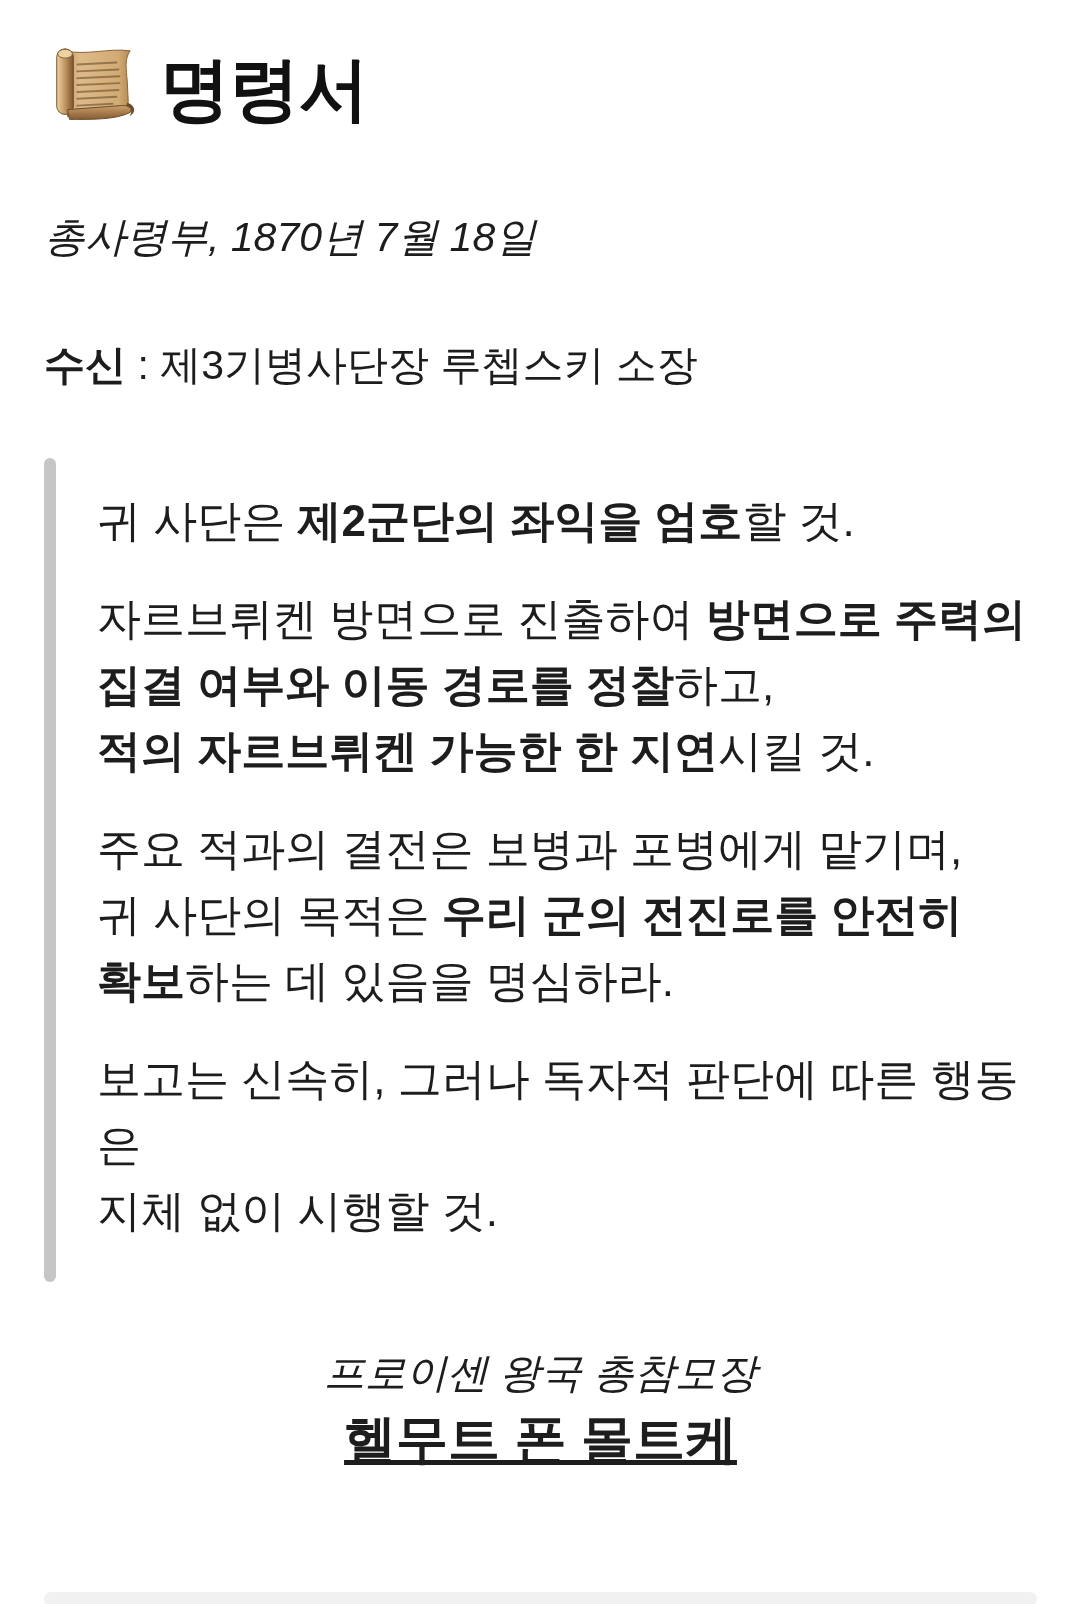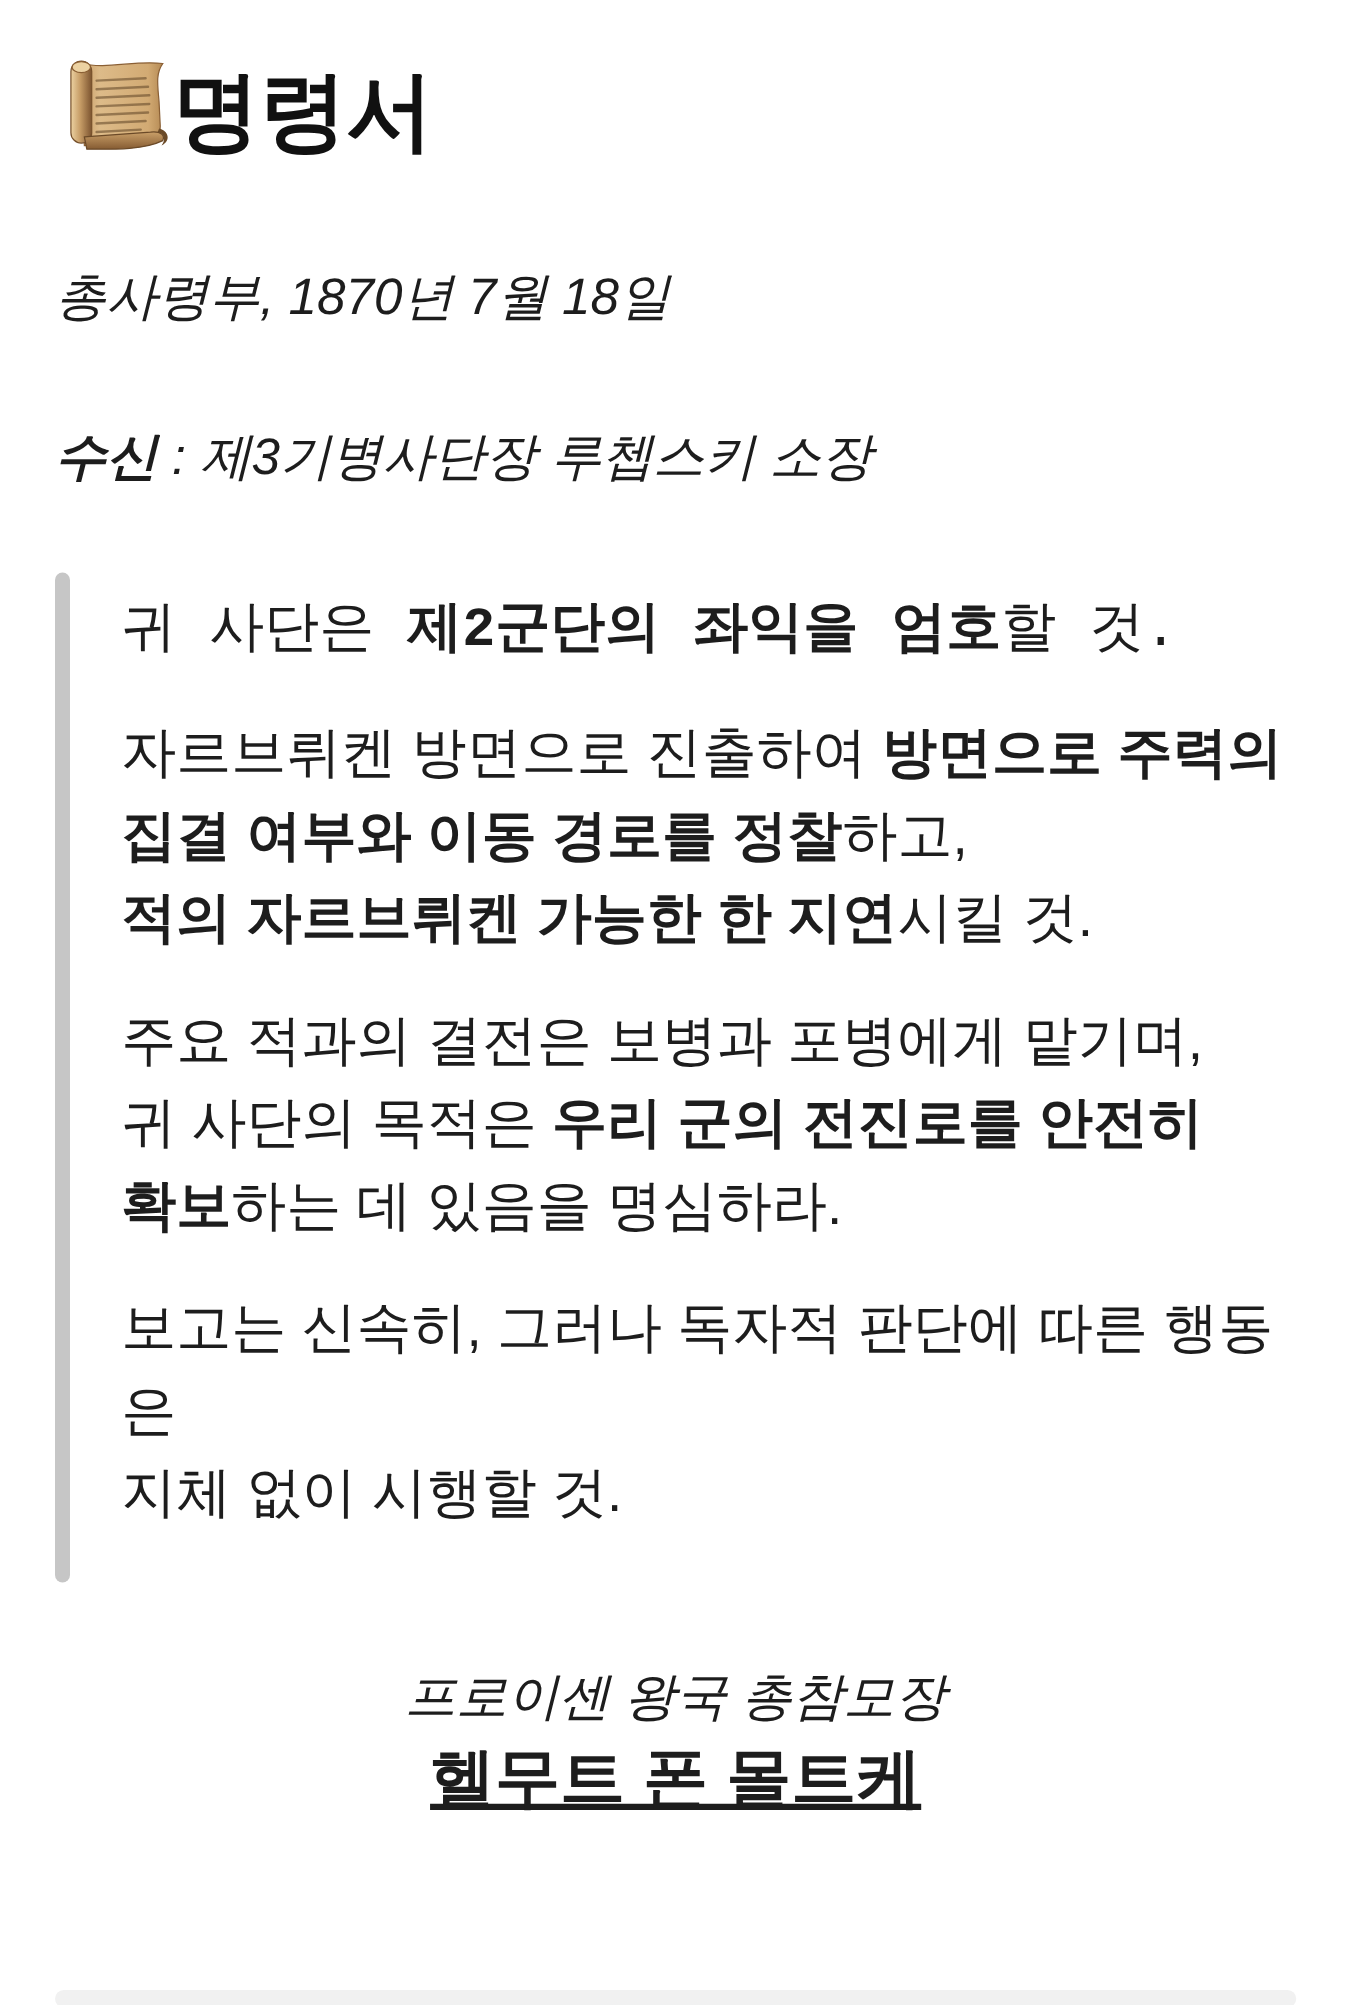--- a/index.html
+++ b/index.html
@@ -5,39 +5,39 @@
   * { margin: 0; padding: 0; box-sizing: border-box; }
   html, body { width: 1081px; height: 1604px; }
   body {
     background: var(--background, #ffffff);
     color: var(--text-color, #1d1d1d);
     font-family: "Liberation Sans", sans-serif;
     overflow: hidden;
   }
   .page { position: relative; width: 100%; height: 100%; padding: 42px 44px 0 44px; }
 
-  .title-row { display: flex; }
+  .title-row { display: flex; gap: 22px; }
   .scroll-icon { width: 94px; height: 94px; flex: 0 0 auto; }
   .scroll-icon svg { display: block; width: 100%; height: 100%; }
   .doc-title {
     font-size: 70px; font-weight: 700; letter-spacing: -0.5px;
     color: var(--title-color, #111111); line-height: 94px; white-space: nowrap;
   }
 
   .dateline { margin-top: 72px; font-size: 41px; font-style: italic; line-height: 58px; }
-  .recipient { margin-top: 70px; font-size: 41px; line-height: 58px; font-style: italic; }
+  .recipient { margin-top: 70px; font-size: 41px; line-height: 58px; }
   .recipient strong { font-weight: 700; }
 
   .order-quote { position: relative; margin-top: 60px; padding: 6px 0 10px 53px; }
   .order-quote::before {
     content: ""; position: absolute; left: 0; top: 4px; bottom: 4px; width: 12px;
     border-radius: 7px; background: var(--quote-bar-color, #c6c6c6);
   }
   .order-quote p { font-size: 44px; line-height: 66px; margin: 32px 0; }
-  .order-quote p:first-child { margin-top: 12px; font-family: Liberation Mono, monospace; }
+  .order-quote p:first-child { margin-top: 28px; }
   .order-quote strong { font-weight: 700; }
 
   .signature { margin-top: 54px; text-align: center; }
   .sig-title { font-size: 41px; font-style: italic; line-height: 66px; }
   .sig-name  { font-size: 52px; font-weight: 700; line-height: 66px; text-decoration: underline; }
 
   .divider {
     position: absolute; left: 44px; right: 44px; top: 1592px; height: 14px;
     border-radius: 8px; background: var(--divider-color, #f1f1f1);
   }

